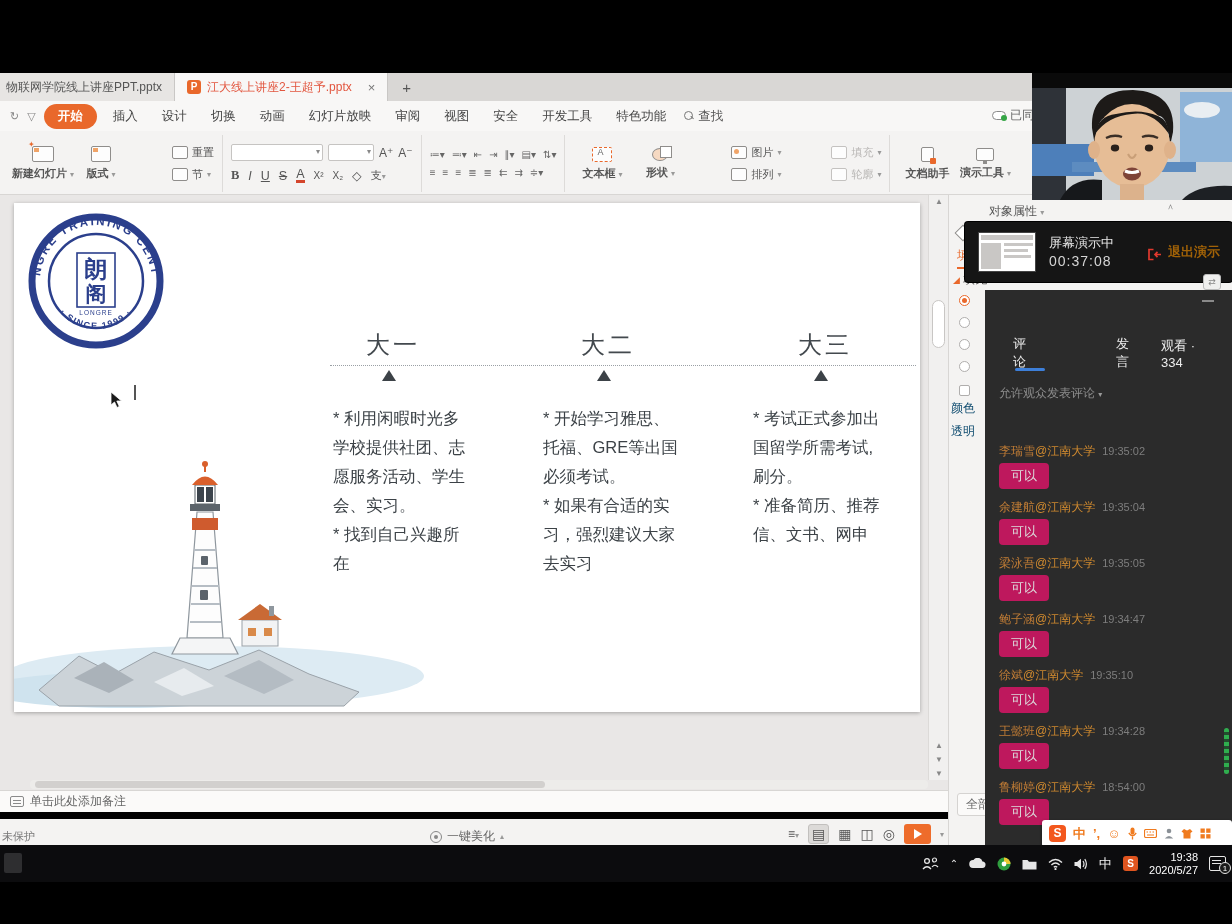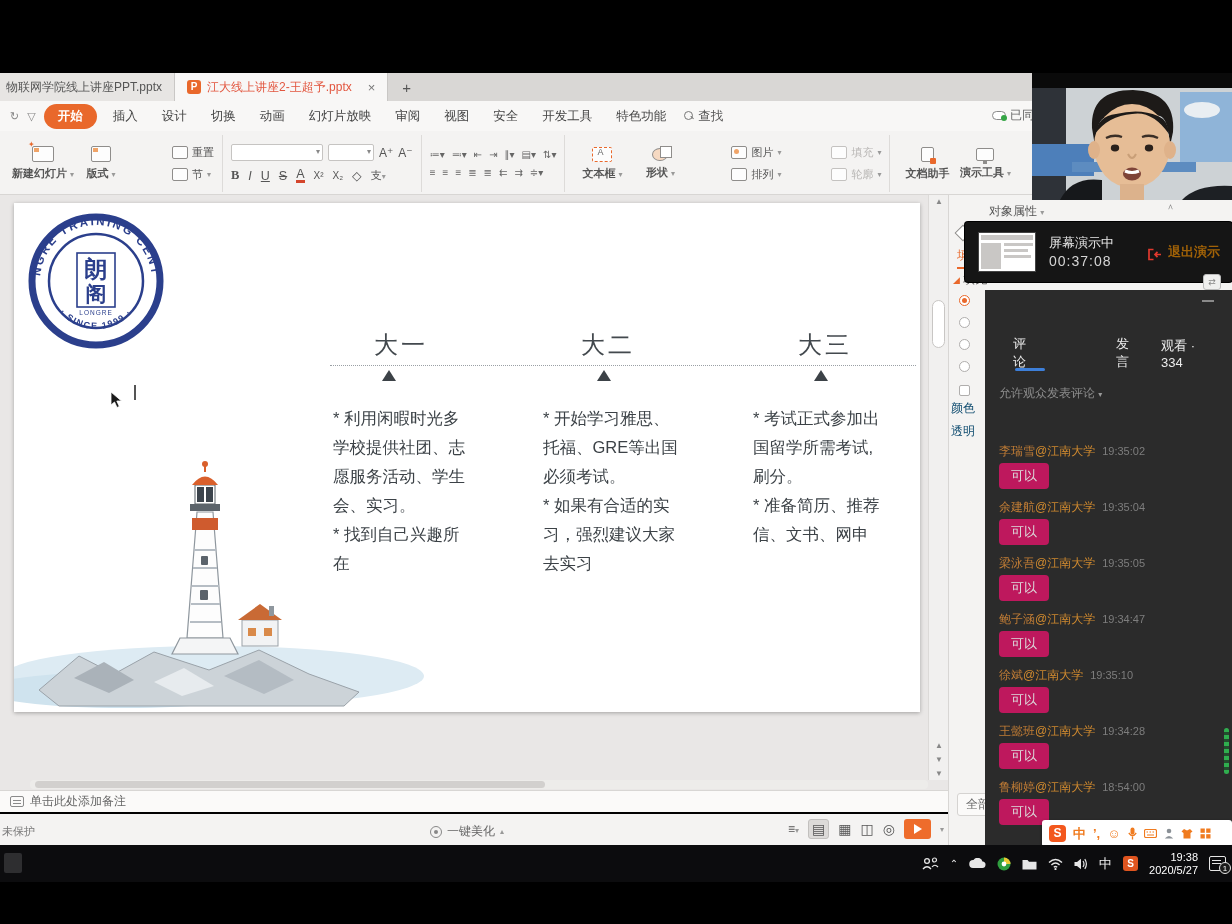--- a/index.html
+++ b/index.html
@@ -86,21 +86,21 @@
   .plabel{position:absolute;left:2px;font-size:12px;color:#0c4a6e;}
   .papply{position:absolute;left:8px;top:598px;font-size:12px;color:#666;background:#fbfaf9;border:1px solid #d5d3d1;border-radius:3px;padding:2px 8px;}
 
   .hscroll{position:absolute;left:30px;top:707px;width:898px;height:9px;background:#edecea;border-radius:4px;}
   .hthumb{position:absolute;left:5px;top:1px;width:510px;height:7px;background:#d2d0ce;border-radius:4px;}
 
   .notesbar{position:absolute;left:0;top:717px;width:948px;height:22px;background:#fbfaf9;border-top:1px solid #d8d6d4;display:flex;align-items:center;padding-left:10px;font-size:12px;color:#666;}
   .note-ic{width:14px;height:11px;border:1.3px solid #8a8a8a;border-radius:2px;margin-right:6px;position:relative;}
   .note-ic:after{content:"";position:absolute;left:2px;top:3px;width:8px;height:1px;background:#8a8a8a;box-shadow:0 3px 0 #8a8a8a;}
 
-  .statusbar{position:absolute;left:0;top:739px;width:948px;height:33px;background:#f4f3f2;border-top:2px solid #000000;font-size:11px;color:#777;}
+  .statusbar{position:absolute;left:0;top:739px;width:948px;height:33px;background:#f4f3f2;border-top:7px solid #000000;font-size:11px;color:#777;}
   .st-left{position:absolute;left:2px;top:10px;}
   .beautify{position:absolute;left:430px;top:9px;display:flex;align-items:center;gap:5px;color:#666;font-size:12px;}
   .bico{width:12px;height:12px;border:1.3px solid #888;border-radius:50%;position:relative;}
   .bico:after{content:"";position:absolute;left:3px;top:3px;width:4px;height:4px;background:#888;border-radius:50%;}
   .viewbtns{position:absolute;left:788px;top:5px;display:flex;align-items:center;gap:9px;color:#555;font-size:14px;}
   .vb-normal{background:#dcdad8;border:1px solid #c2c0be;border-radius:3px;padding:1px 3px;}
   .playbtn{width:27px;height:20px;background:#ee6c2b;border-radius:3px;position:relative;}
   .playbtn:after{content:"";position:absolute;left:10px;top:5px;border-left:8px solid #fff;border-top:5px solid transparent;border-bottom:5px solid transparent;}
 
   
@@ -340,21 +340,21 @@
         <text font-size="9" font-weight="bold" fill="#2b3f8c" letter-spacing="1.5">
           <textPath href="#arcB" startOffset="50%" text-anchor="middle">· SINCE 1999 ·</textPath>
         </text>
         <rect x="51" y="42" width="38" height="54" fill="none" stroke="#2b3f8c" stroke-width="1.6"></rect>
         <text x="70" y="66" text-anchor="middle" font-size="23" fill="#2b3f8c" font-family="Liberation Serif,serif" font-weight="bold">朗</text>
         <text x="70" y="90" text-anchor="middle" font-size="21" fill="#2b3f8c" font-family="Liberation Serif,serif" font-weight="bold">阁</text>
         <text x="70" y="104" text-anchor="middle" font-size="6.5" fill="#2b3f8c" letter-spacing="1">LONGRE</text>
       </svg>
 
       <div class="tl-line"></div>
-      <div class="tl-title" style="left:344px;text-align:right;">大一</div>
+      <div class="tl-title" style="left:344px;">大一</div>
       <div class="tl-title" style="left:559px;">大二</div>
       <div class="tl-title" style="left:776px;">大三</div>
       <div class="tl-tri" style="left:368px;"></div>
       <div class="tl-tri" style="left:583px;"></div>
       <div class="tl-tri" style="left:800px;"></div>
       <div class="tl-body" style="left:319px;">* 利用闲暇时光多
 学校提供社团、志
 愿服务活动、学生
 会、实习。
 * 找到自己兴趣所

